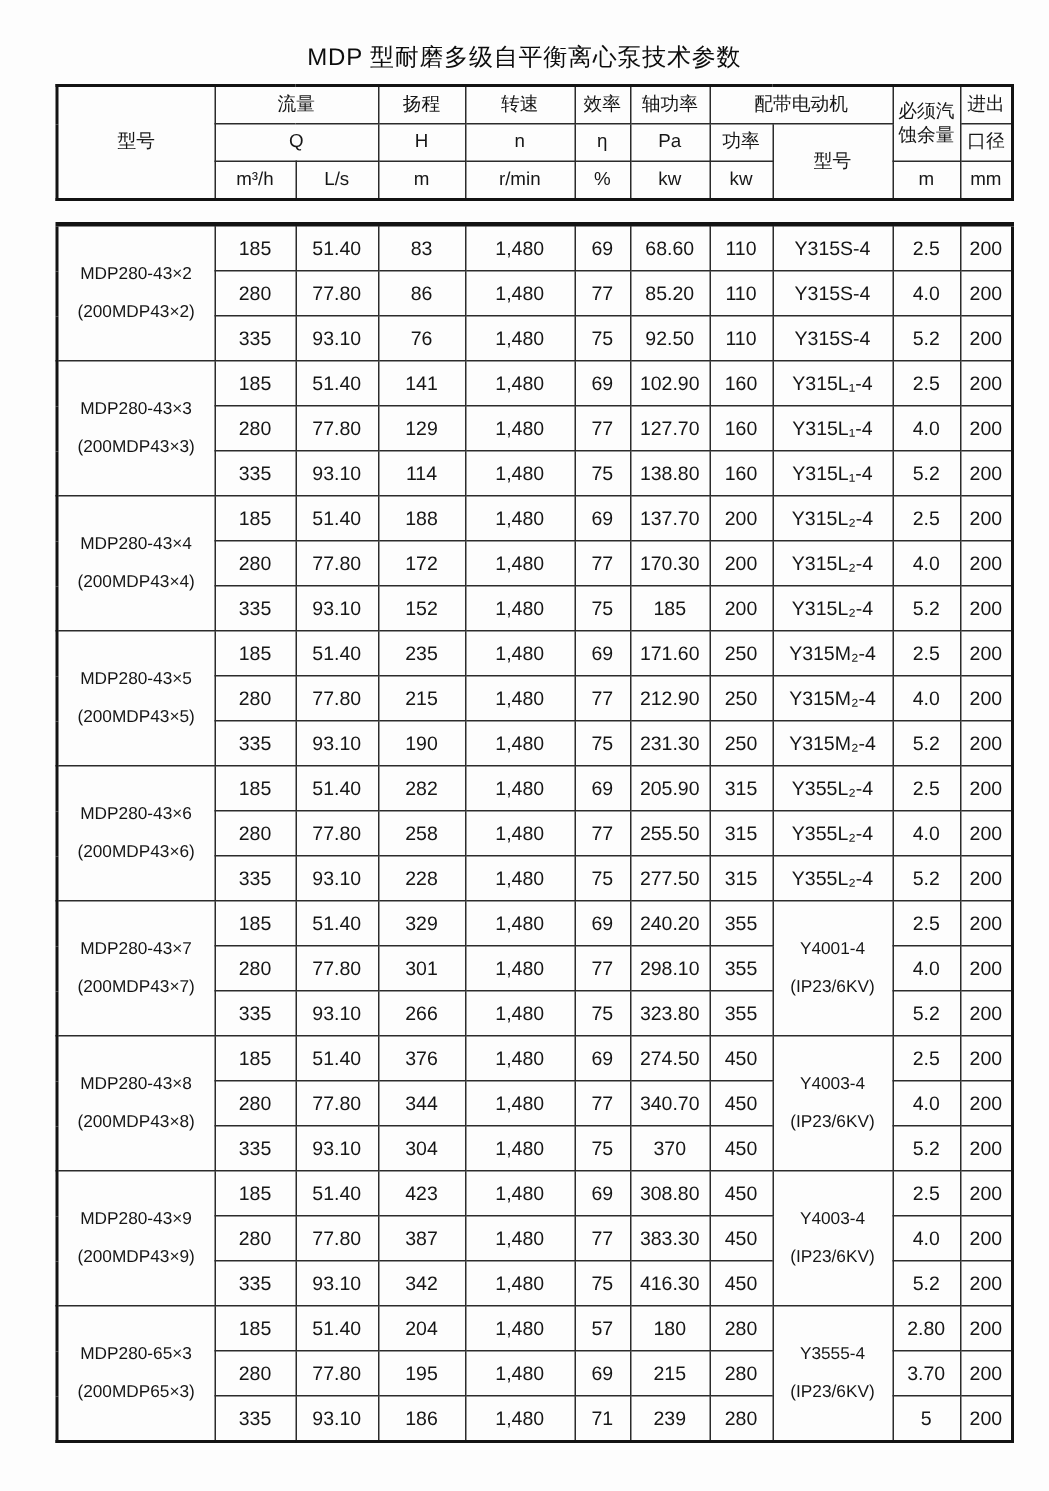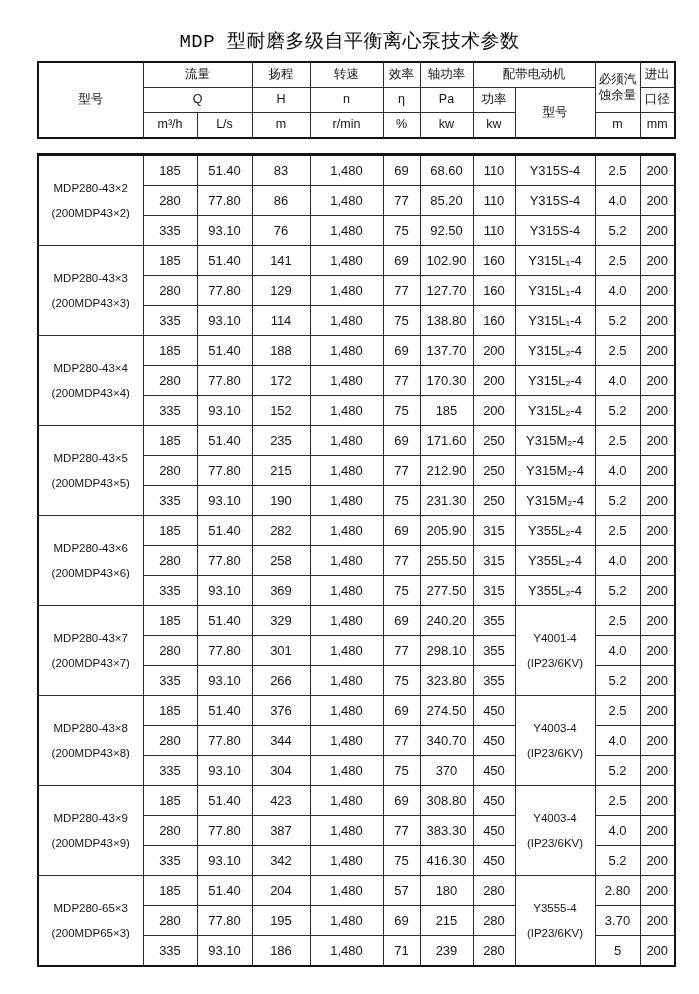--- a/index.html
+++ b/index.html
@@ -3,22 +3,22 @@
 <meta charset="utf-8">
 <style>
   html,body{margin:0;padding:0;}
   body{background:#ffffff;}
   .page{
     width:699px;height:994px;background:#fdfdfd;position:relative;overflow:hidden;
     font-family:"Liberation Sans","DejaVu Sans",sans-serif;color:#161616;
   }
   .title{
     padding-top:28px;text-align:center;
-    font-family:Liberation Mono, monospace;
-    font-size:19px;letter-spacing:0.5px;color:#0d0d0d;white-space:nowrap;
+    font-family:Liberation Sans, sans-serif;
+    font-size:16px;letter-spacing:0.5px;color:#0d0d0d;white-space:nowrap;
   }
   table{border-collapse:collapse;table-layout:fixed;margin-left:37px;border:2px solid #131313;}
   .hdr{margin-top:7px;}
   .bdy{margin-top:14px;border-top-width:3px;}
   th,td{
     border:1px solid #2b2b2b;text-align:center;vertical-align:middle;
     padding:0;overflow:hidden;white-space:nowrap;
   }
   .hdr th{height:24px;font-size:12.5px;font-weight:normal;line-height:1.25;}
   .bdy td{height:29px;font-size:13px;font-weight:normal;}
@@ -294,21 +294,21 @@
           <td>77</td>
           <td>255.50</td>
           <td>315</td>
           <td>Y355L₂-4</td>
           <td>4.0</td>
           <td>200</td>
         </tr>
         <tr>
           <td>335</td>
           <td>93.10</td>
-          <td>369</td>
+          <td>228</td>
           <td>1,480</td>
           <td>75</td>
           <td>277.50</td>
           <td>315</td>
           <td>Y355L₂-4</td>
           <td>5.2</td>
           <td>200</td>
         </tr>
         <tr>
           <td rowspan="3" class="model">

